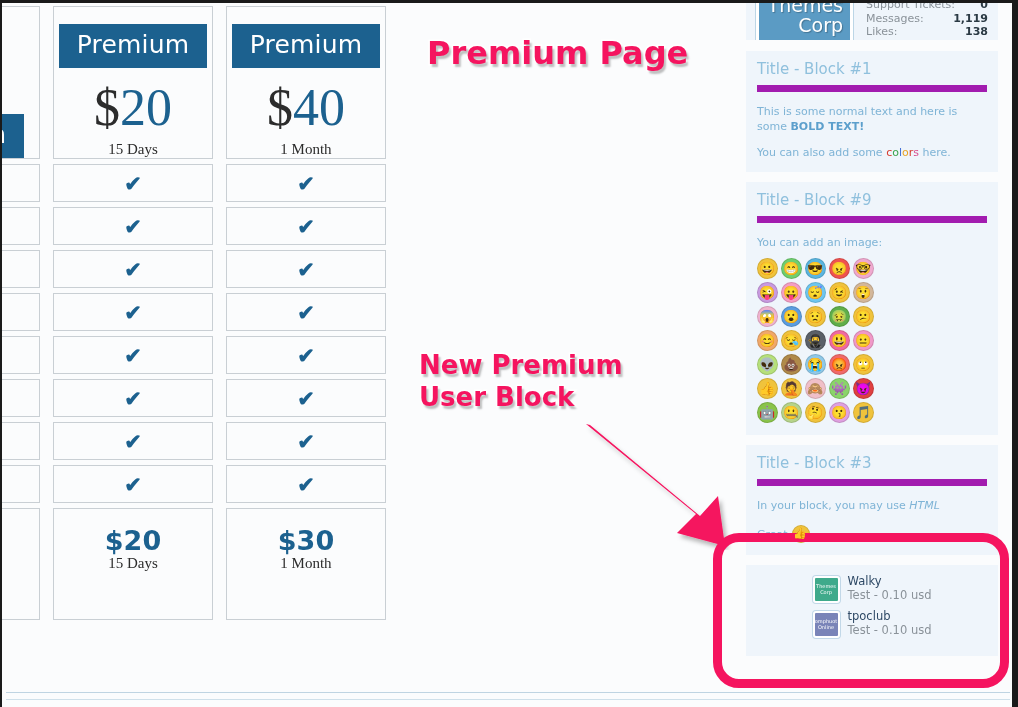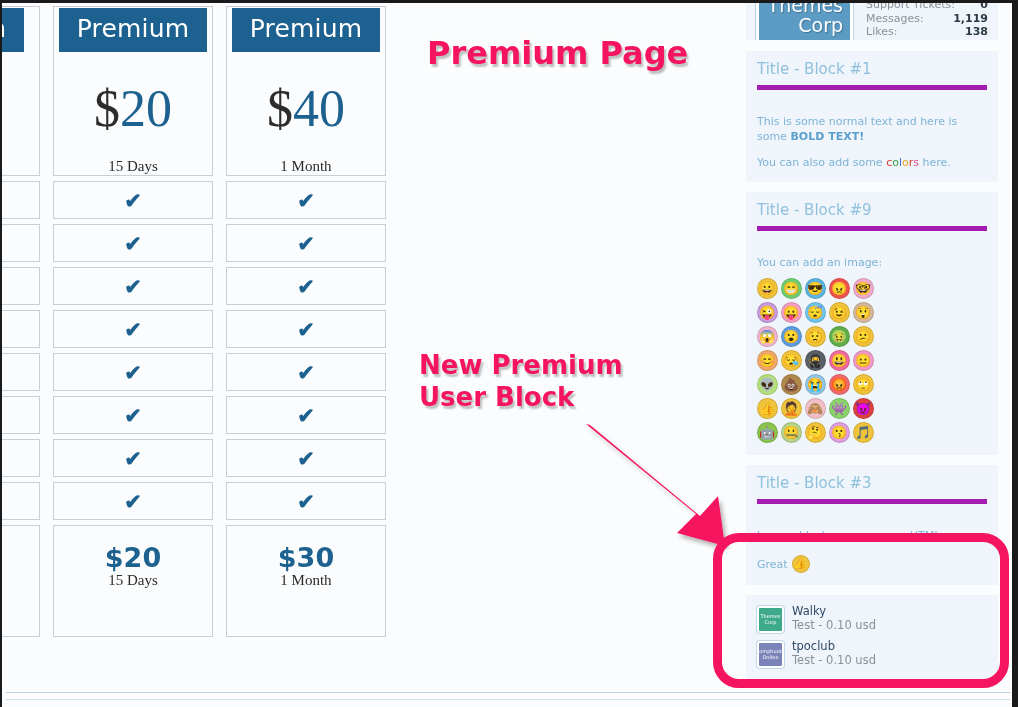--- a/index.html
+++ b/index.html
@@ -45,21 +45,21 @@
     box-sizing: border-box;
     display: flex;
     flex-direction: column;
     align-items: center;
     justify-content: center;
   }
   .pcell.col0 { width: 180px; }
   .pcell.col1 { width: 160px; }
   .pcell.col2 { width: 160px; }
 
-  .head-cell { height: 170px; justify-content: space-between; padding-top: 1px; }
+  .head-cell { height: 153px; justify-content: flex-end; padding-top: 8px; }
   .plan-badge {
     background: #1c618f;
     color: #ffffff;
     font-family: "DejaVu Sans", sans-serif;
     font-size: 25px;
     line-height: 1;
     padding: 8px 18px 11px 18px;
     letter-spacing: 0.2px;
     white-space: nowrap;
   }
@@ -127,22 +127,22 @@
     background: #eff5fb;
     margin-bottom: 10px;
     padding: 9px 11px 12px 11px;
     box-sizing: border-box;
   }
   .sb-title {
     font-family: "DejaVu Sans", sans-serif;
     font-size: 15px;
     color: #8fc0dd;
     padding-bottom: 7px;
-    border-bottom: 5px solid #a21caf;
-    margin-bottom: 24px;
+    border-bottom: 7px solid #a21caf;
+    margin-bottom: 12px;
     font-weight: normal;
   }
   .sb-text {
     font-family: "DejaVu Sans", sans-serif;
     font-size: 11px;
     color: #7fb4d6;
     line-height: 15px;
   }
   .sb-text b { color: #5c9fcc; }
   .sb-text .ital { font-style: italic; color: #7fb4d6; }
@@ -218,20 +218,21 @@
     text-align: center;
     overflow: hidden;
   }
   .emo .face { position: relative; z-index: 2; }
 
   
   .npu-item {
     display: flex;
     align-items: flex-start;
     margin-bottom: 6px;
+    justify-content: center;
   }
   .npu-ava {
     width: 27px;
     height: 27px;
     border: 2px solid #ffffff;
     box-shadow: 0 0 0 1px #c2d8e8;
     border-radius: 3px;
     box-sizing: border-box;
     margin-right: 8px;
     margin-top: 2px;

